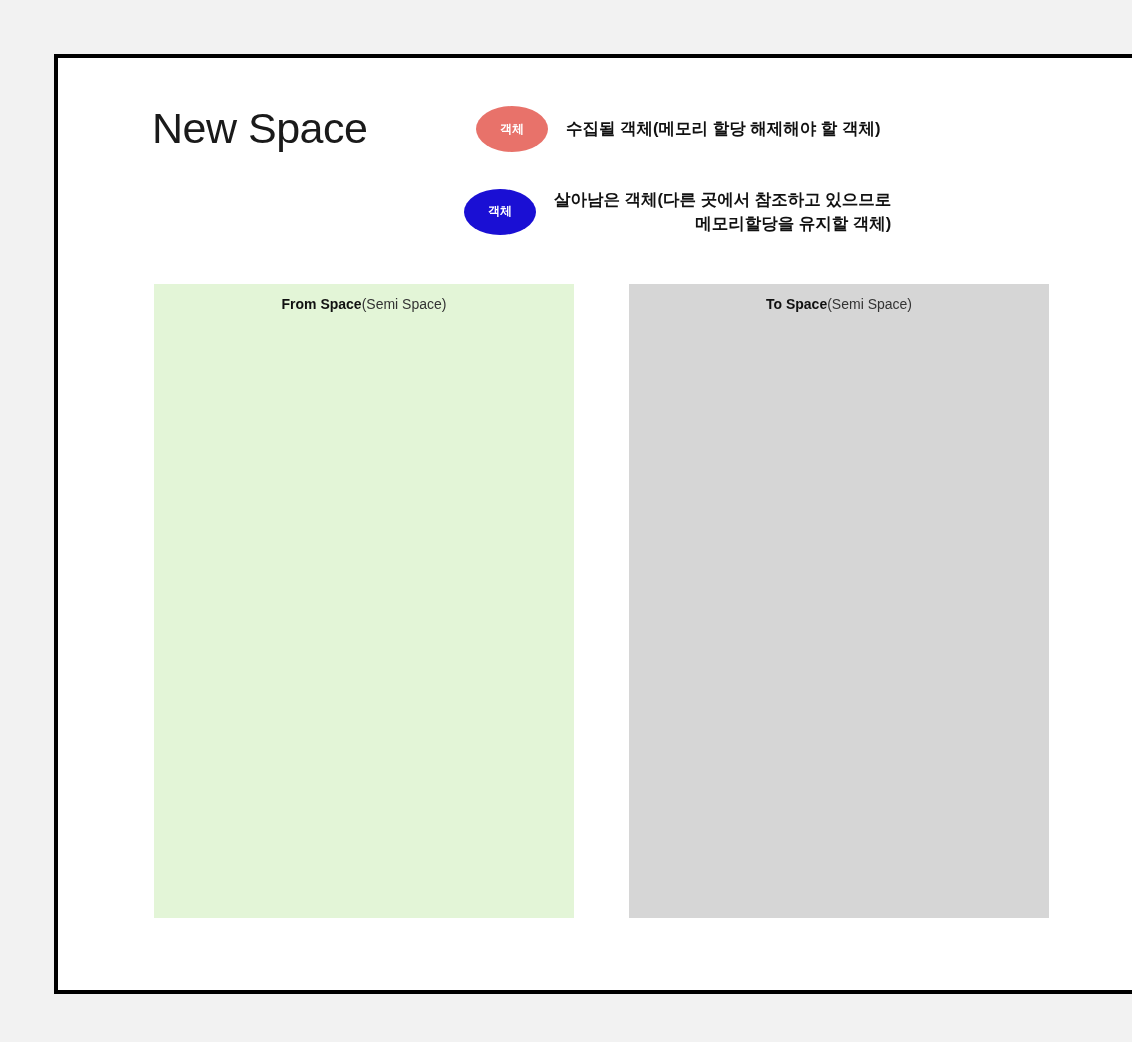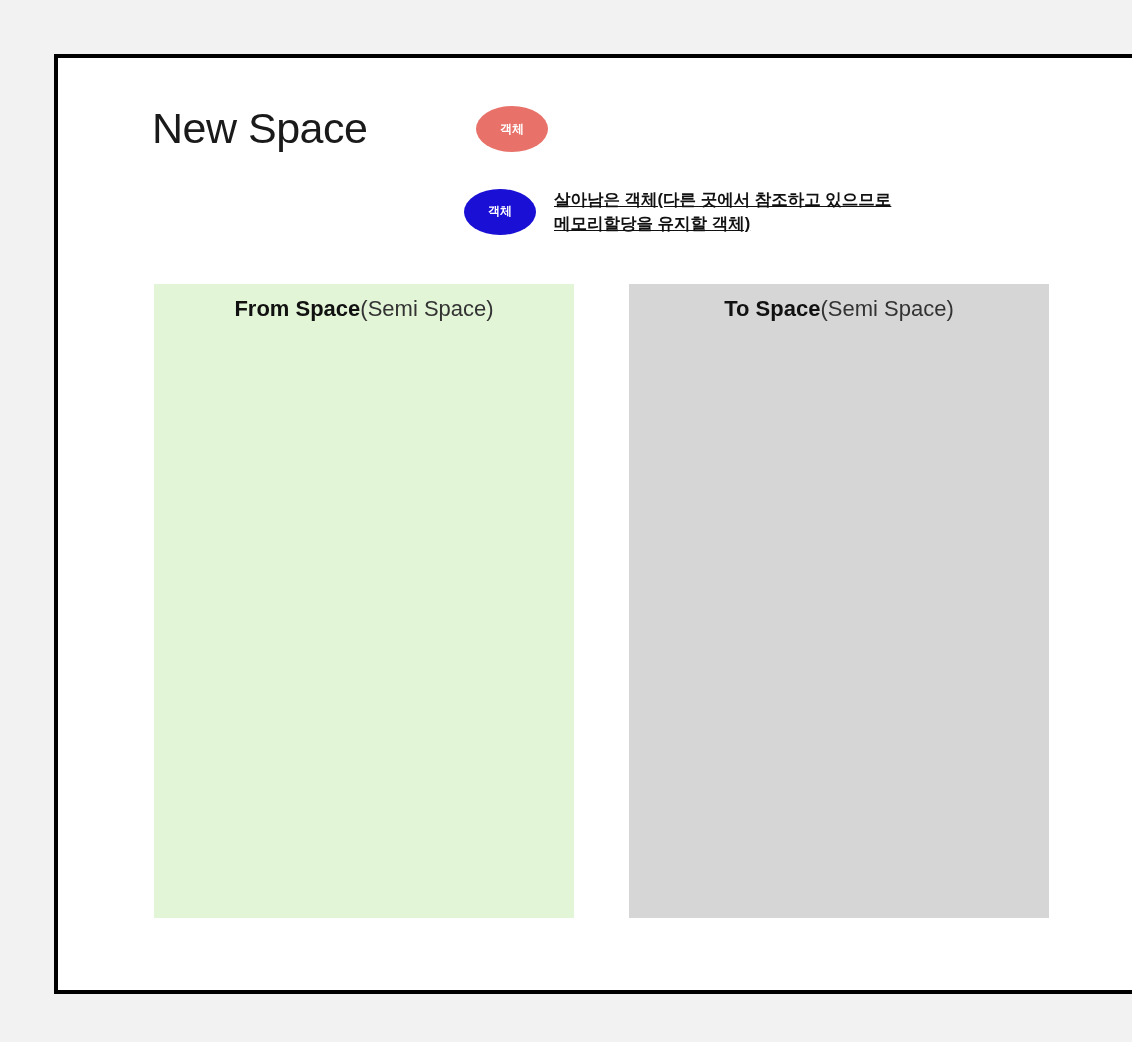--- a/index.html
+++ b/index.html
@@ -61,21 +61,21 @@
   .legend-chip.survive { background: #1a0fd4; }
 
   .legend-text {
     margin-left: 18px;
     font-size: 16.5px;
     font-weight: 700;
     color: #111111;
     line-height: 1.45;
     white-space: pre-line;
   }
-  .legend-text.centered { text-align: left; text-decoration: underline; }
+  .legend-text.centered { text-align: right; }
 
   
   .space {
     position: absolute;
     top: 226px;
     height: 634px;
     box-sizing: border-box;
   }
   .space-from {
     left: 96px;
@@ -86,35 +86,36 @@
     left: 571px;
     width: 420px;
     background: #d6d6d6;
   }
   .space-label {
     position: absolute;
     top: 12px;
     left: 0;
     width: 100%;
     text-align: center;
-    font-size: 22px;
+    font-size: 14px;
     color: #111111;
   }
   .space-label .strong { font-weight: 700; }
   .space-label .light { font-weight: 400; color: #333333; }
 </style>
 </head>
 <body>
 
 <div class="diagram-frame">
 
   <div class="title">New Space</div>
 
   <div class="legend-row legend-row-1">
     <div class="legend-chip collect">객체</div>
+    <div class="legend-text">수집될 객체(메모리 할당 해제해야 할 객체)</div>
   </div>
 
   <div class="legend-row legend-row-2">
     <div class="legend-chip survive">객체</div>
     <div class="legend-text centered">살아남은 객체(다른 곳에서 참조하고 있으므로
 메모리할당을 유지할 객체)</div>
   </div>
 
   <div class="space space-from">
     <div class="space-label">

